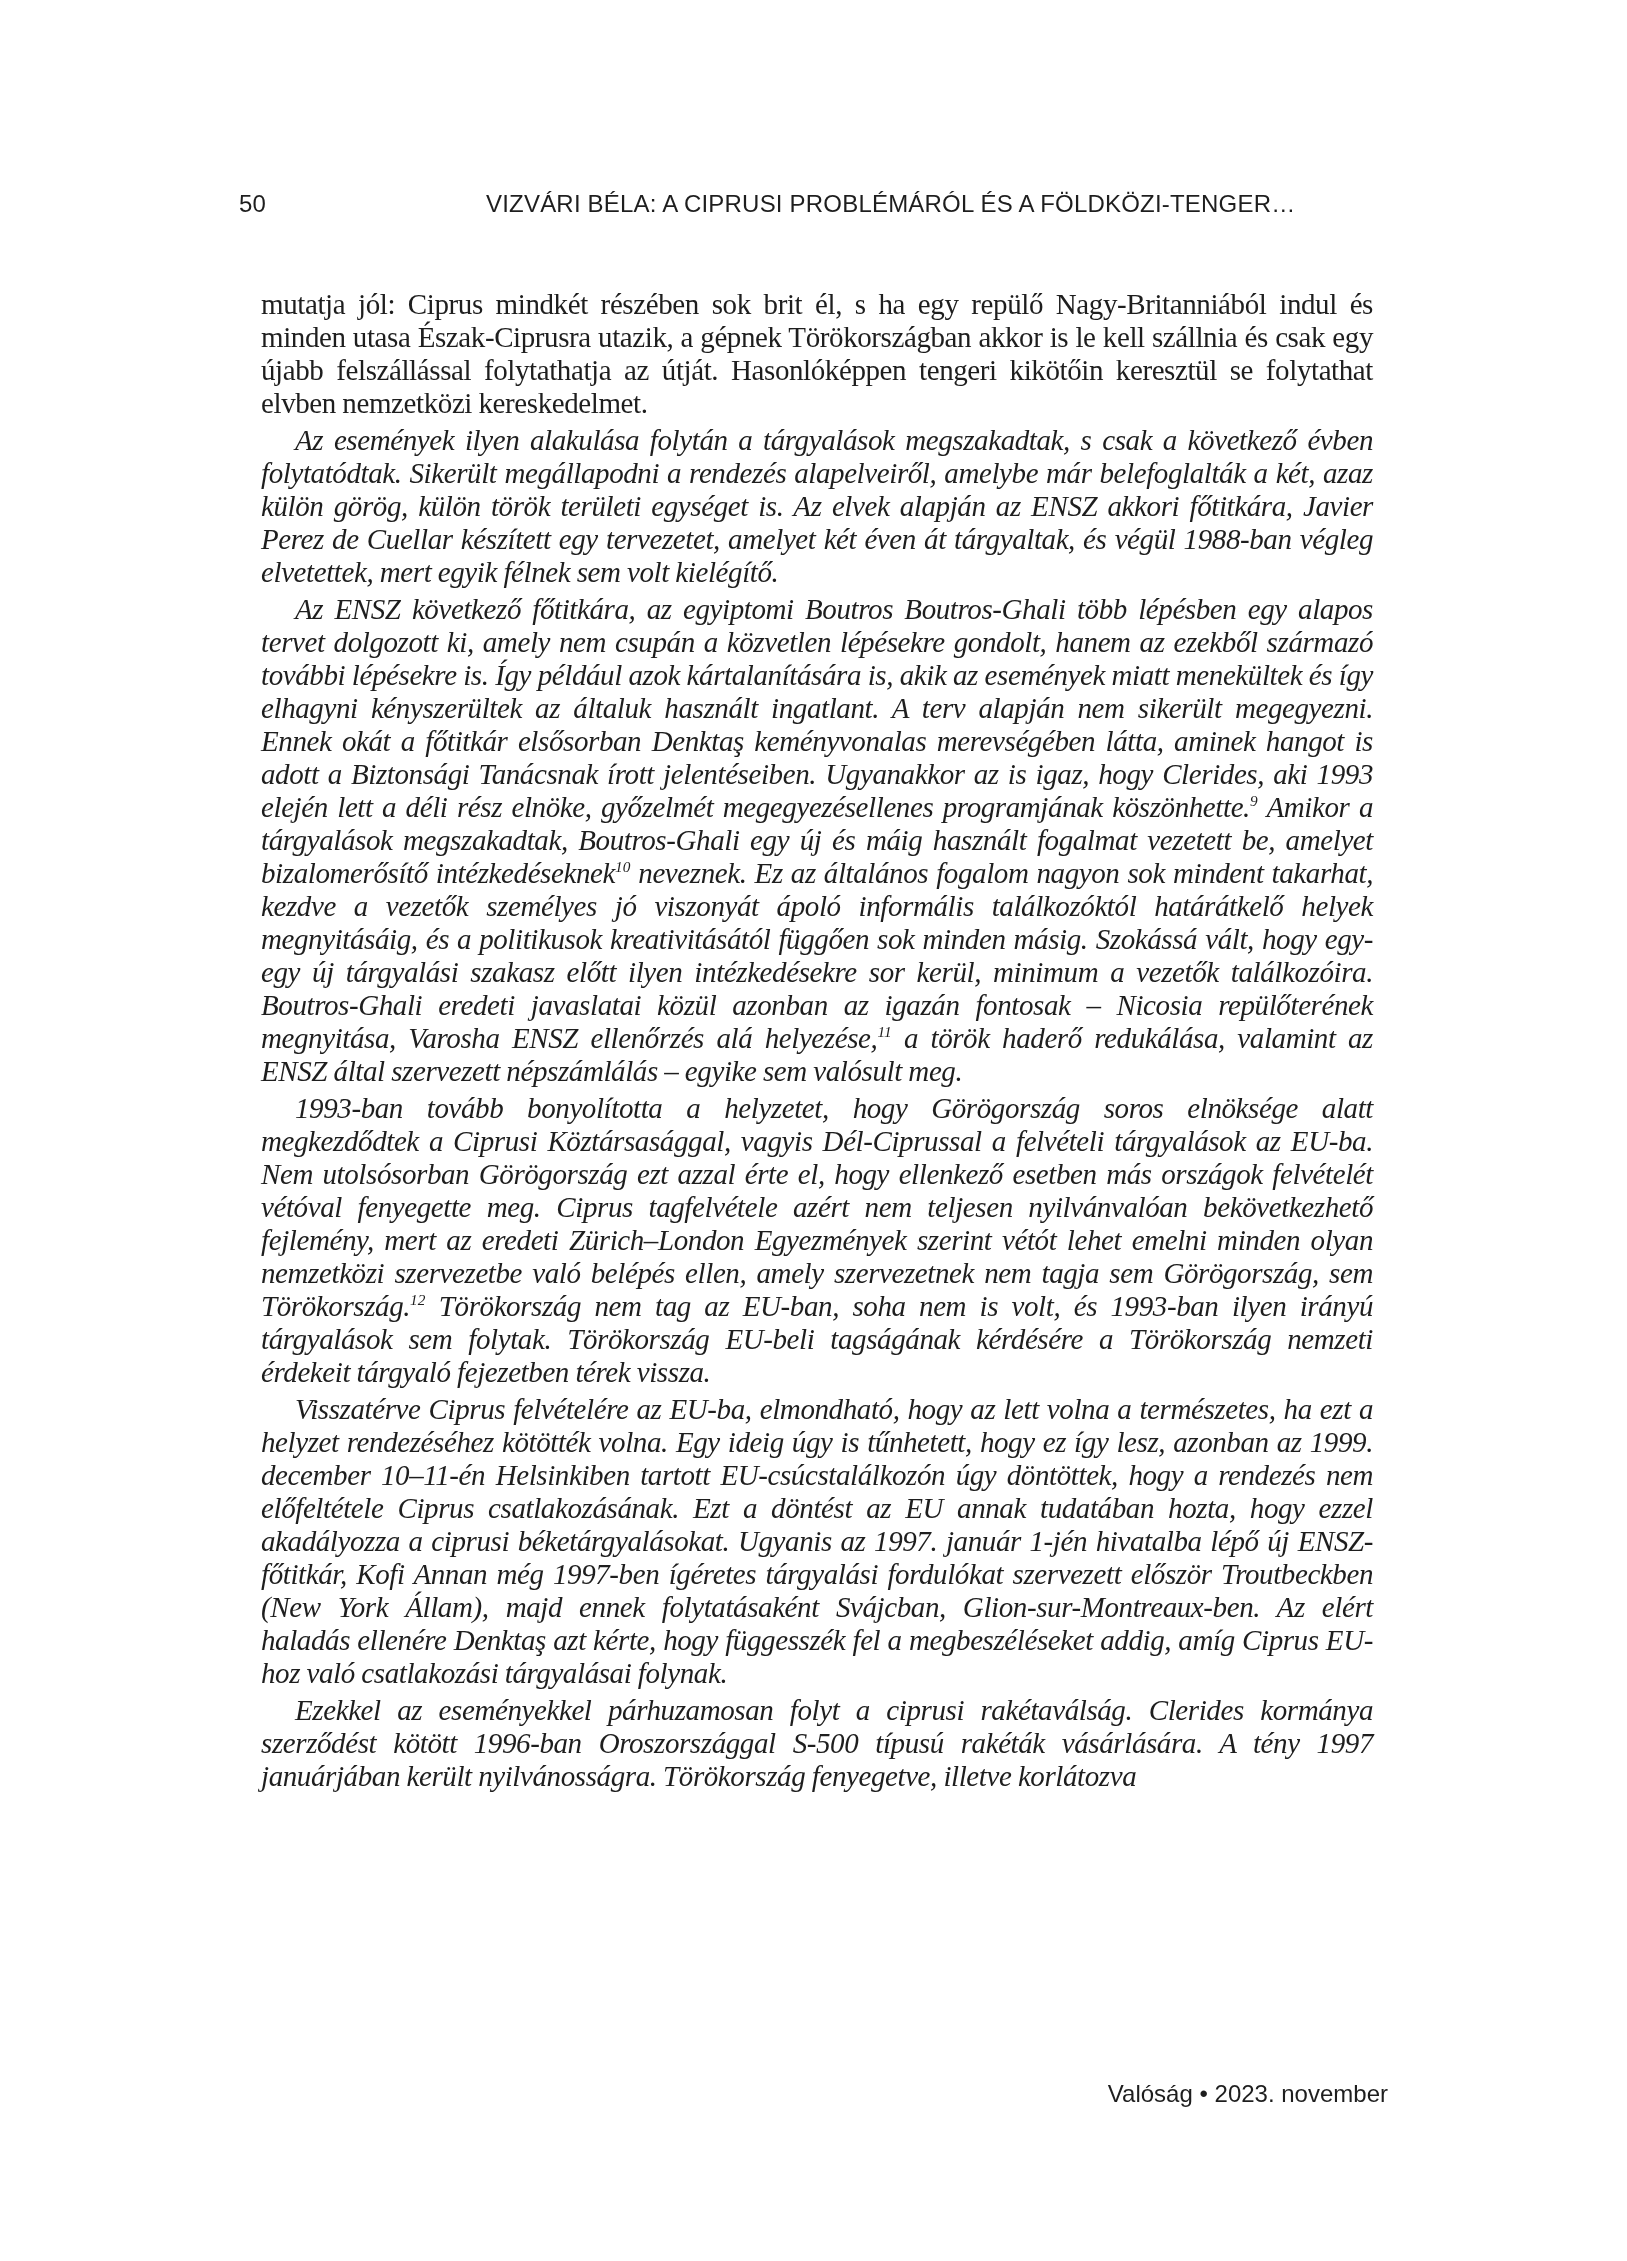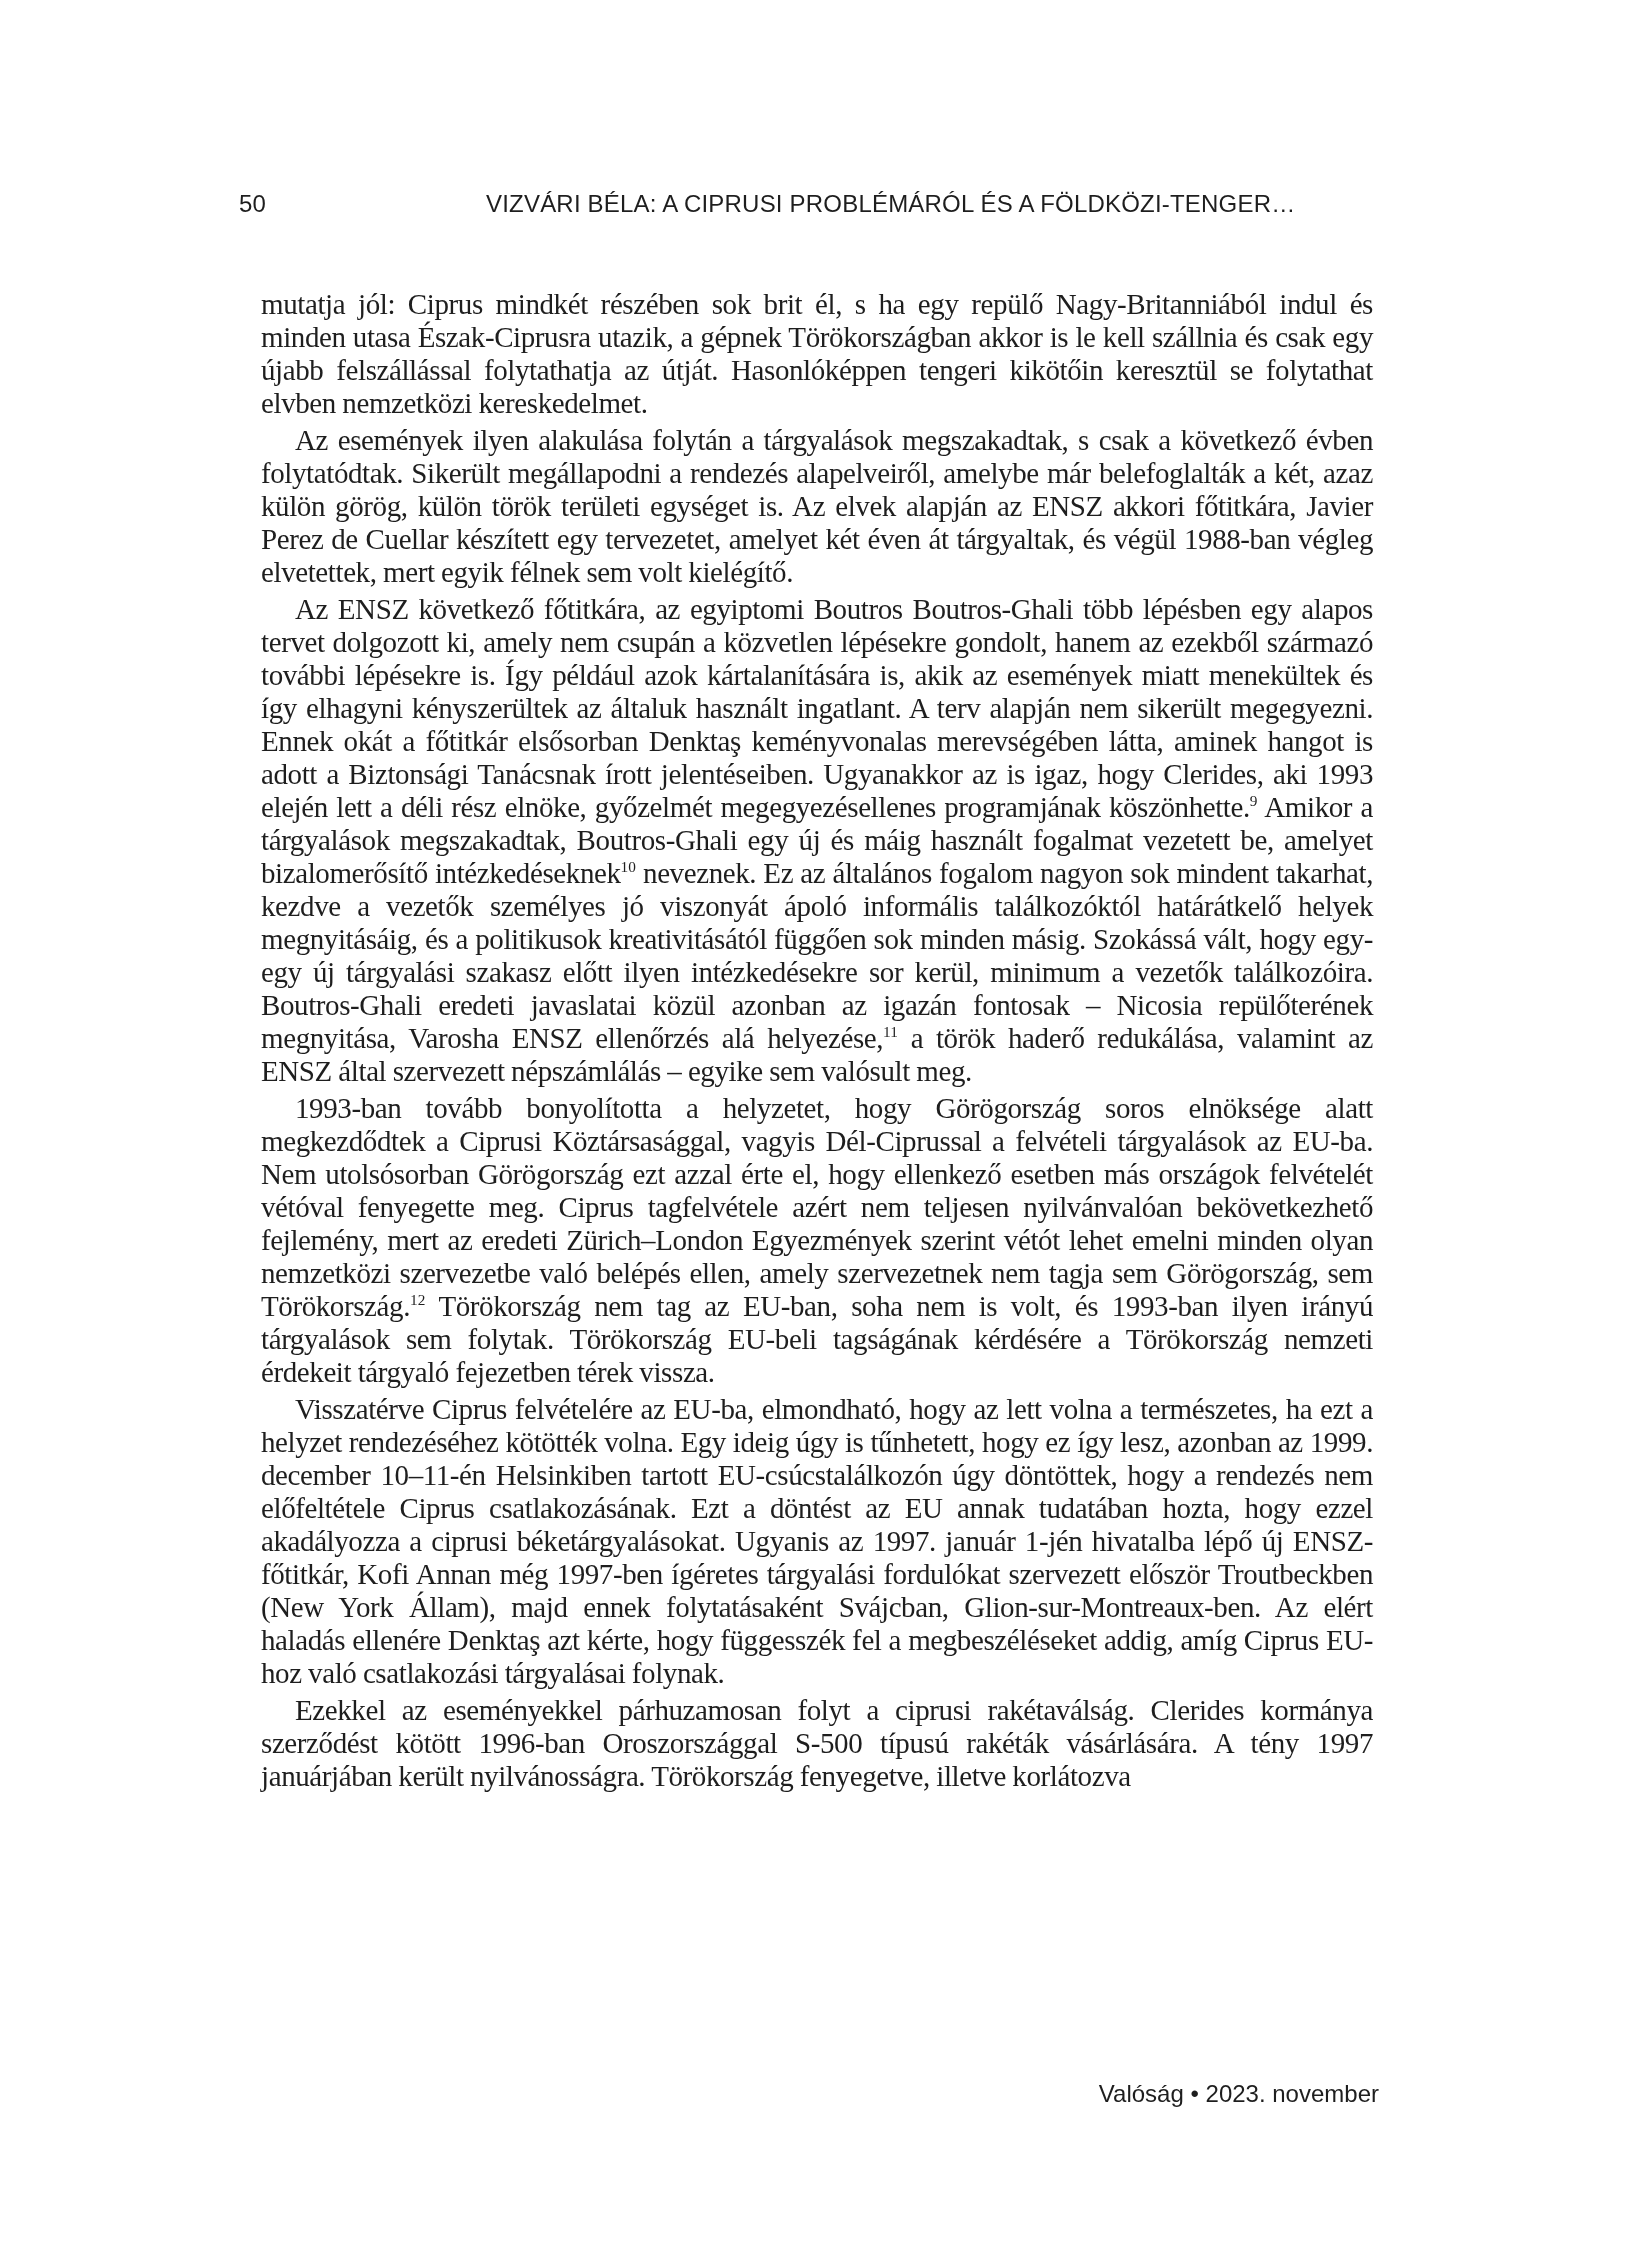--- a/index.html
+++ b/index.html
@@ -9,24 +9,24 @@
     font-family: "Liberation Sans", sans-serif; font-size: 24px; letter-spacing: 0.2px;
   }
   .page-number { position: absolute; left: 0; top: 0; }
   .running-title { position: absolute; left: 247px; top: 0; white-space: nowrap; }
   .body-text {
     position: absolute; top: 284px; left: 257px; width: 1120px;
     font-family: "Liberation Serif", serif; font-size: 29px; line-height: 33px;
     text-align: justify; hyphens: manual; letter-spacing: -0.4px; word-spacing: -0.4px;
   }
   .body-text p { margin: 4px; text-indent: 0; }
-  .body-text p.indent { text-indent: 34px; }
+  .body-text p.indent { text-indent: 34px; font-style: italic; }
   .body-text sup { font-size: 15.3px; line-height: 0; vertical-align: 10.7px; letter-spacing: 0; }
   .footer {
-    position: absolute; top: 2080px; right: 249px;
+    position: absolute; top: 2080px; right: 240px;
     font-family: "Liberation Sans", sans-serif; font-size: 24px; white-space: nowrap;
   }
 </style>
 </head>
 <body>
 
 <div class="running-head">
   <span class="page-number">50</span>
   <span class="running-title">VIZVÁRI BÉLA: A CIPRUSI PROBLÉMÁRÓL ÉS A FÖLDKÖZI-TENGER…</span>
 </div>

